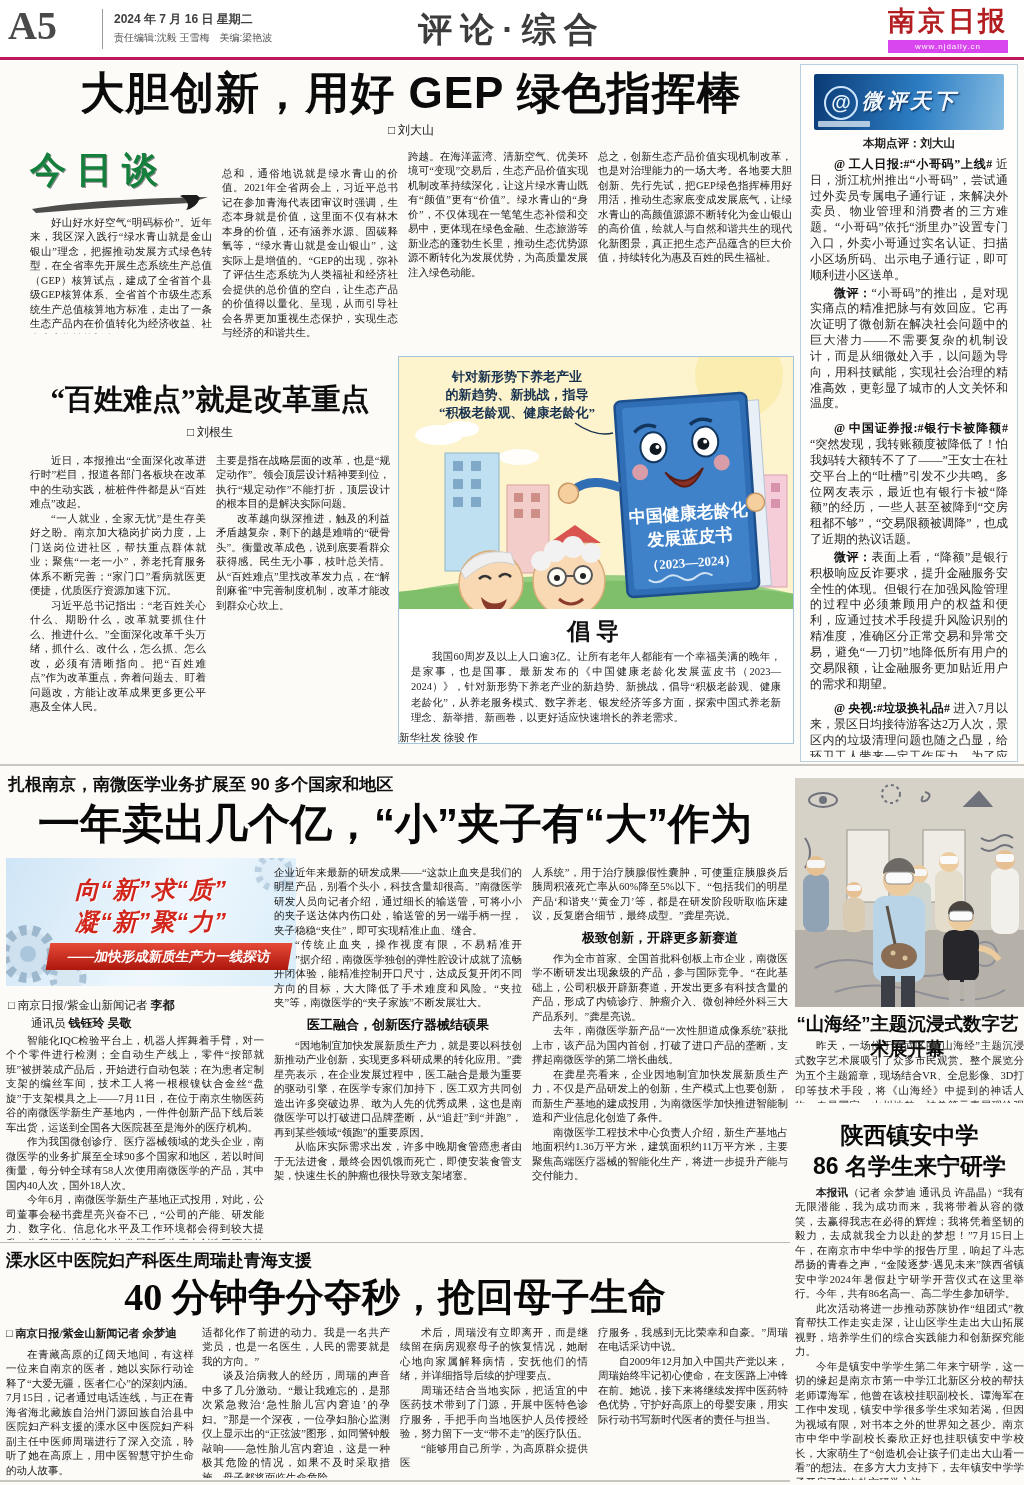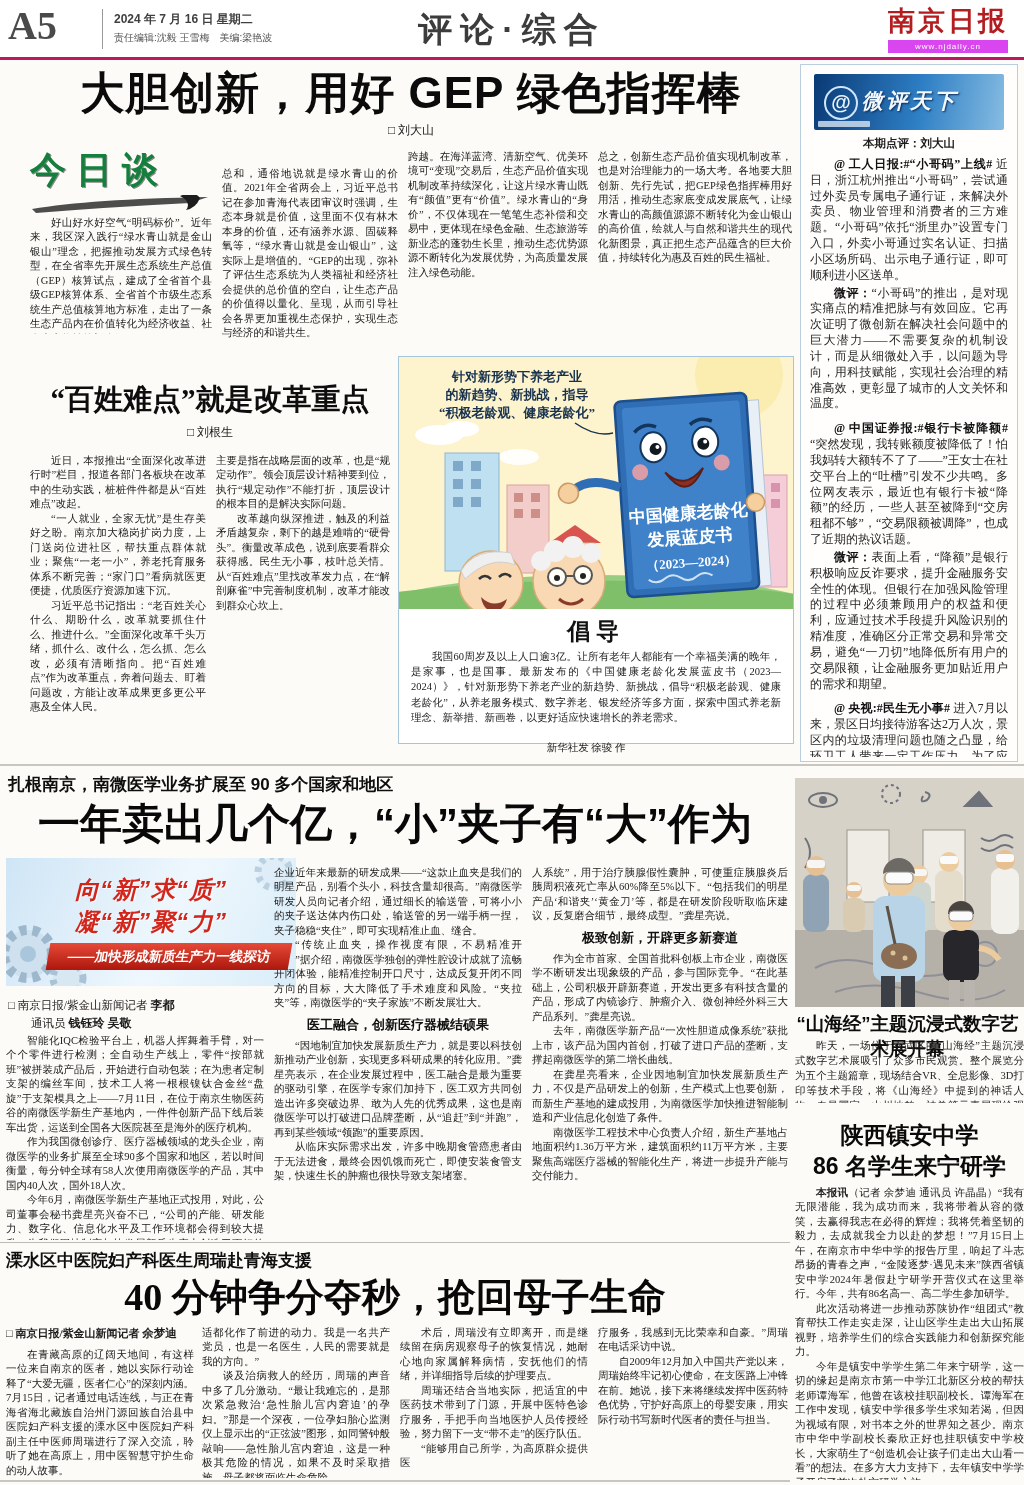--- a/index.html
+++ b/index.html
@@ -30,21 +30,21 @@
   .jrt{position:absolute;left:30px;top:146px;width:182px;height:64px;}
   .jrt-txt{font-weight:bold;font-size:36px;color:#15803d;letter-spacing:10px;font-family:"Liberation Serif",serif;
            text-shadow:1px 1px 0 #888;}
   
   .bx-hl{position:absolute;left:30px;top:380px;width:360px;text-align:center;font-weight:bold;font-size:29px;color:#0d0d0d;}
   .bx-by{position:absolute;left:30px;top:424px;width:360px;text-align:center;}
   
   .cartoon{position:absolute;left:398px;top:356px;width:396px;height:388px;border:1px solid #a5c6da;background:#fff;box-sizing:border-box;}
   .ct-title{text-align:center;font-weight:bold;font-size:23px;letter-spacing:6px;margin:3px 0 2px;color:#111;}
   .ct-cap{padding:0 12px;font-size:10.5px;line-height:1.45;text-align:justify;color:#222;text-indent:2em;}
-  .ct-credit{text-align:center;padding-right:20px;font-size:10.5px;margin-top:16px;color:#222;}
+  .ct-credit{text-align:left;padding-right:20px;font-size:10.5px;margin-top:6px;color:#222;}
   
   .weibo{position:absolute;left:800px;top:64px;width:218px;height:698px;border:1px solid #b9cfe0;box-sizing:border-box;background:#fffefd;}
   .wb-banner{margin:9px auto 6px;width:190px;height:56px;border-radius:2px;position:relative;overflow:hidden;
              background:linear-gradient(100deg,#0a3a75 0%,#2d7ec4 55%,#86bce2 100%);}
   .wb-banner .at{position:absolute;left:10px;top:12px;width:30px;height:30px;border:2px solid #cfe6ff;border-radius:50%;
                  color:#e8f4ff;font:bold 20px "Liberation Sans",sans-serif;text-align:center;line-height:28px;}
   .wb-banner .bt{position:absolute;left:48px;top:13px;color:#f2f8ff;font-weight:bold;font-size:21px;letter-spacing:3px;
                  font-style:italic;text-shadow:1px 1px 2px #0a2a55;}
   .wb-banner .lap{position:absolute;left:4px;bottom:3px;width:52px;height:6px;background:#d8e6f2;border-radius:1px;opacity:.8;}
   .wb-host{text-align:center;font-weight:bold;font-size:11.5px;margin:4px 0 6px;}
@@ -230,21 +230,21 @@
     <div class="wb-content">
       <div class="wb-item">
         <p><span class="wlead">@ 工人日报:#“小哥码”上线#</span> <span>近日，浙江杭州推出“小哥码”，尝试通过外卖员专属电子通行证，来解决外卖员、物业管理和消费者的三方难题。“小哥码”依托“浙里办”设置专门入口，外卖小哥通过实名认证、扫描小区场所码、出示电子通行证，即可顺利进小区送单。</span></p>
         <p><span class="wlabel">微评：</span><span>“小哥码”的推出，是对现实痛点的精准把脉与有效回应。它再次证明了微创新在解决社会问题中的巨大潜力——不需要复杂的机制设计，而是从细微处入手，以问题为导向，用科技赋能，实现社会治理的精准高效，更彰显了城市的人文关怀和温度。</span></p>
       </div>
       <div class="wb-item">
         <p><span class="wlead">@ 中国证券报:#银行卡被降额#</span> <span>“突然发现，我转账额度被降低了！怕我妈转大额转不了了——”王女士在社交平台上的“吐槽”引发不少共鸣。多位网友表示，最近也有银行卡被“降额”的经历，一些人甚至被降到“交房租都不够”，“交易限额被调降”，也成了近期的热议话题。</span></p>
         <p><span class="wlabel">微评：</span><span>表面上看，“降额”是银行积极响应反诈要求，提升金融服务安全性的体现。但银行在加强风险管理的过程中必须兼顾用户的权益和便利，应通过技术手段提升风险识别的精准度，准确区分正常交易和异常交易，避免“一刀切”地降低所有用户的交易限额，让金融服务更加贴近用户的需求和期望。</span></p>
       </div>
       <div class="wb-item">
-        <p><span class="wlead">@ 央视:#民生无小事#</span> <span>进入7月以来，景区日均接待游客达2万人次，景区内的垃圾清理问题也随之凸显，给环卫工人带来一定工作压力。为了应对这一挑战，景区创新性推出“游客为景区‘减负’，景区送礼物留念”环保活动。</span></p>
+        <p><span class="wlead">@ 央视:#垃圾换礼品#</span> <span>进入7月以来，景区日均接待游客达2万人次，景区内的垃圾清理问题也随之凸显，给环卫工人带来一定工作压力。为了应对这一挑战，景区创新性推出“游客为景区‘减负’，景区送礼物留念”环保活动。</span></p>
         <p><span class="wlabel">微评：</span><span>“垃圾换礼品”活动，实质上是一种引导游客践行环境保护义务的行为。这一举措不仅有效缓解了景区的环卫压力，更在游客与景区之间构建起了积极、和谐的良性互动关系，能让游客对景区的管理服务产生更多的认同和支持。</span></p>
       </div>
       <div class="wb-item">
         <p><span class="wlead">@ 光明网:#提前就餐#</span> <span>近日，辽宁省丹东市元宝区市场监督管理局工作人员被指未到时间就集体离岗，提前到食堂用餐。元宝区政府新闻办发布通报称，初步查明反映情况属实，现已进入问责程序。</span></p>
 
       </div>
     </div>
   </div>
 
   <div class="div1"></div>

